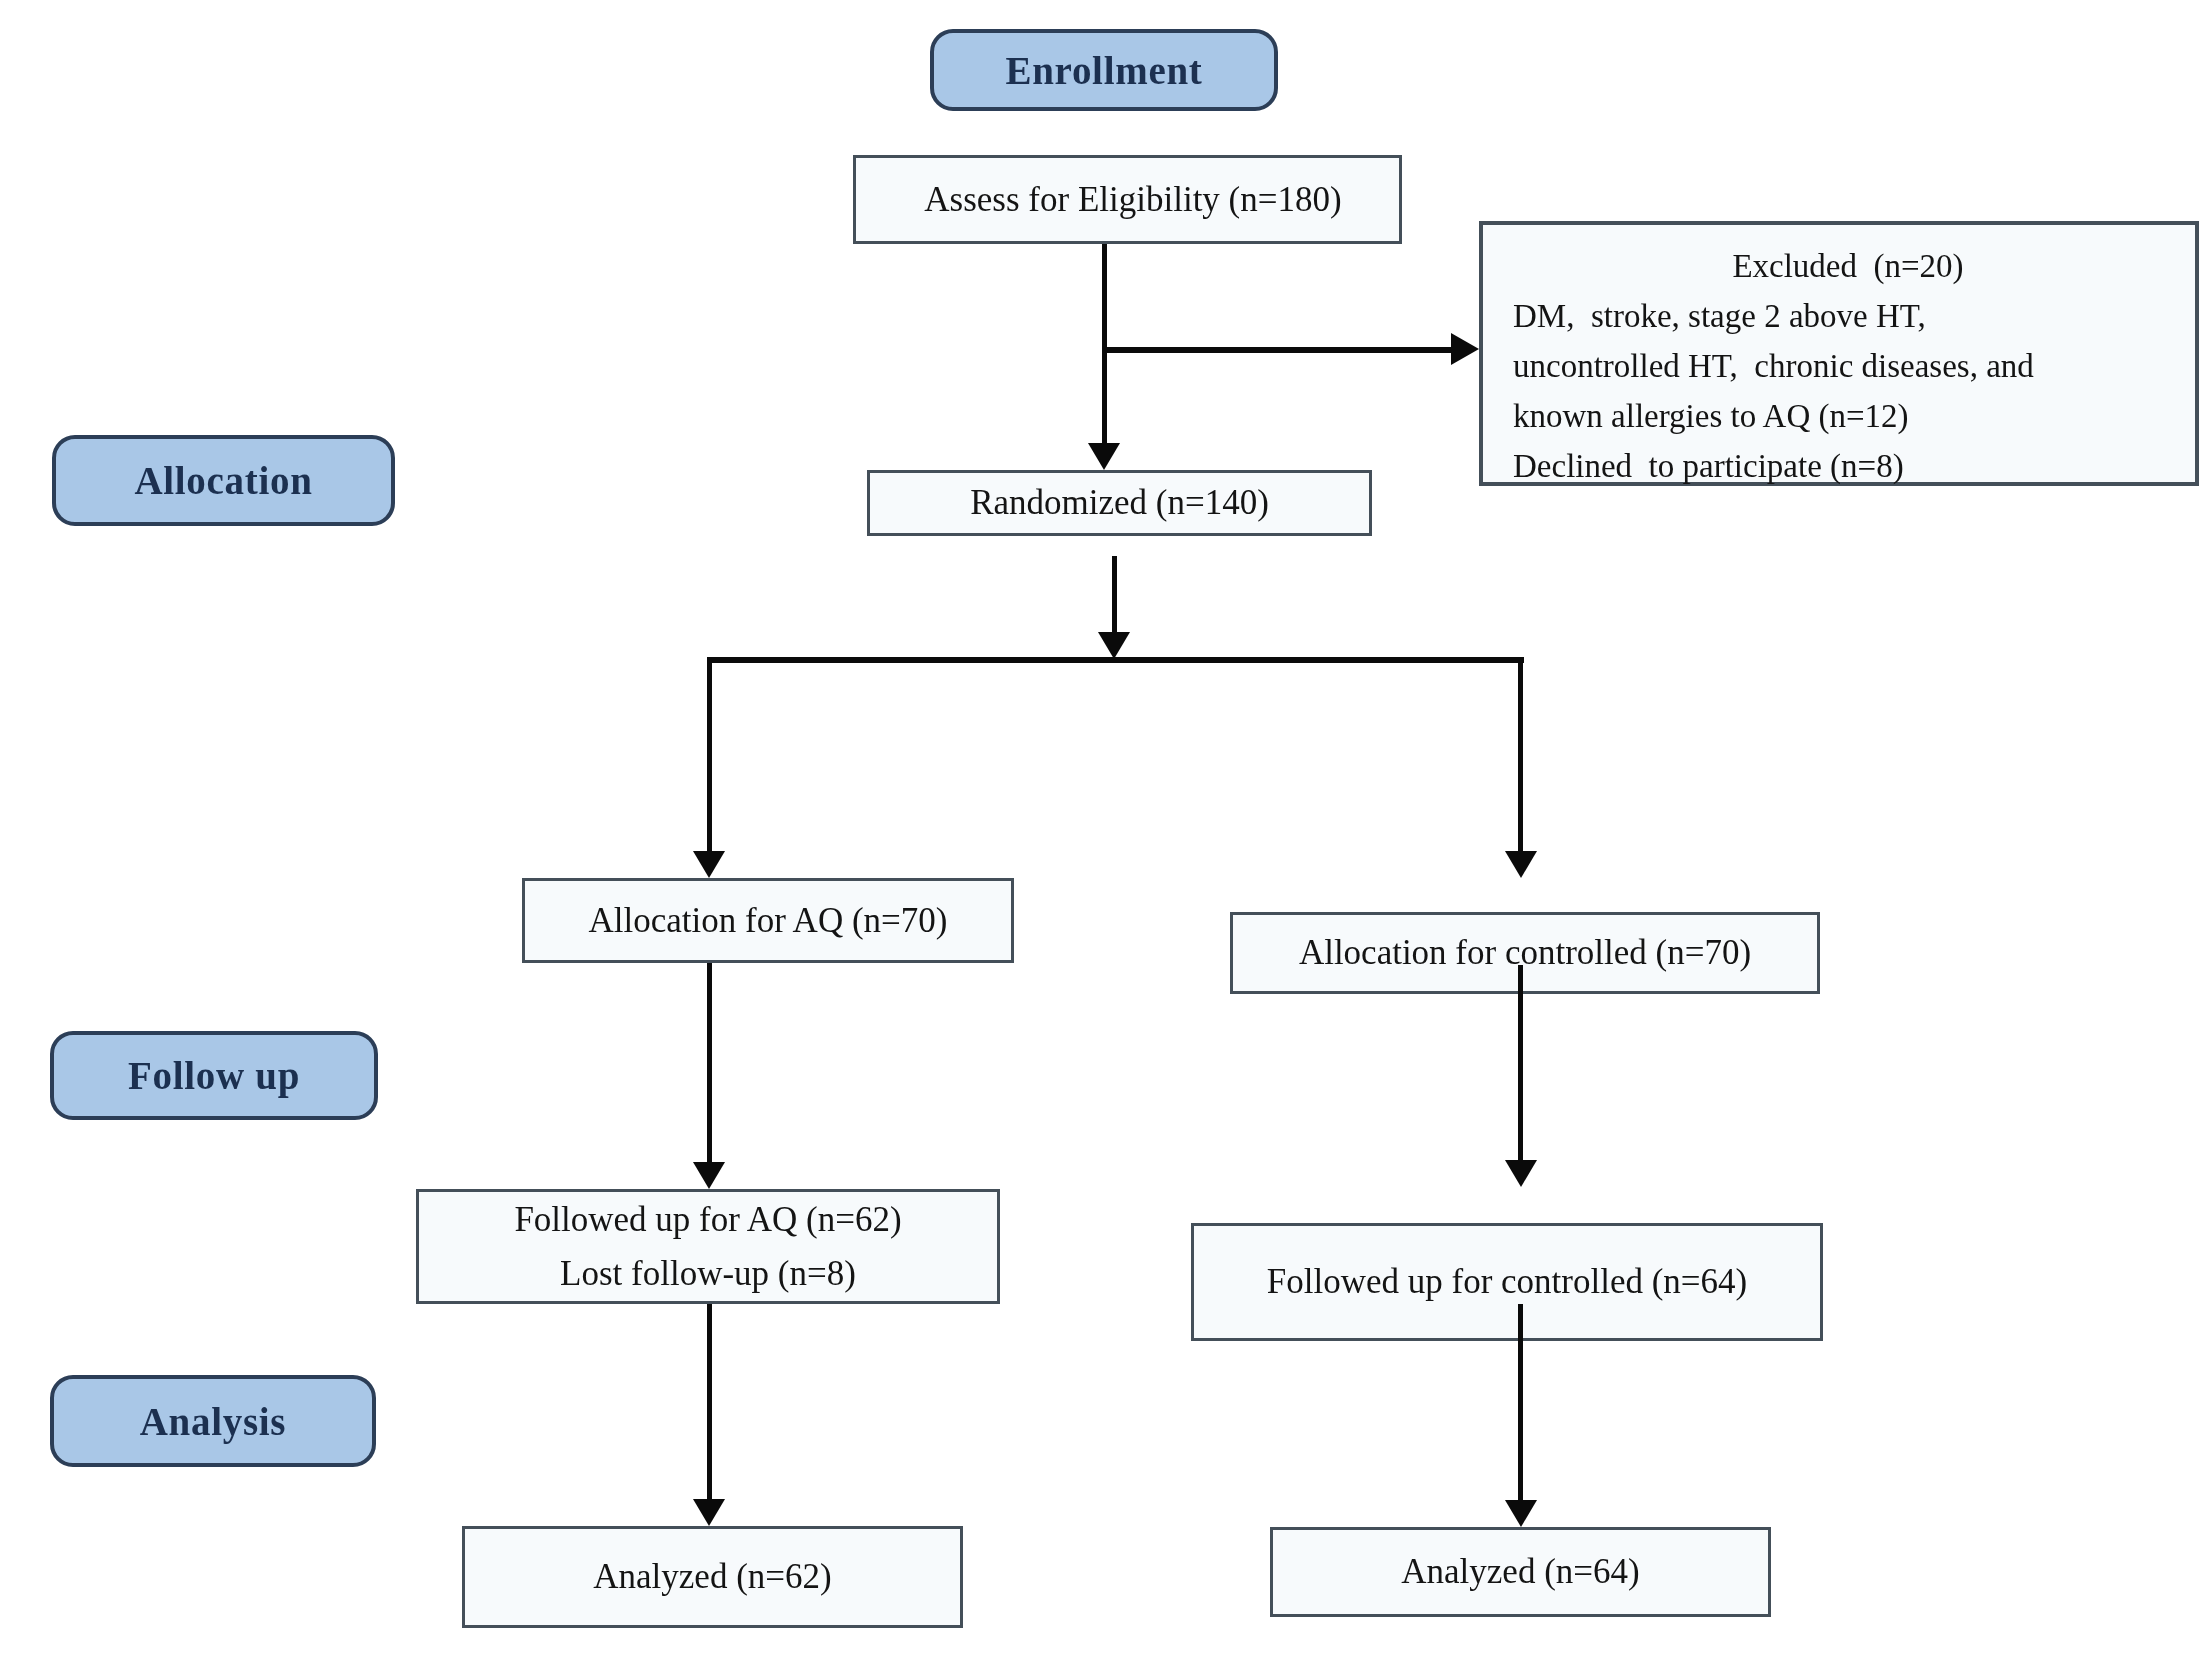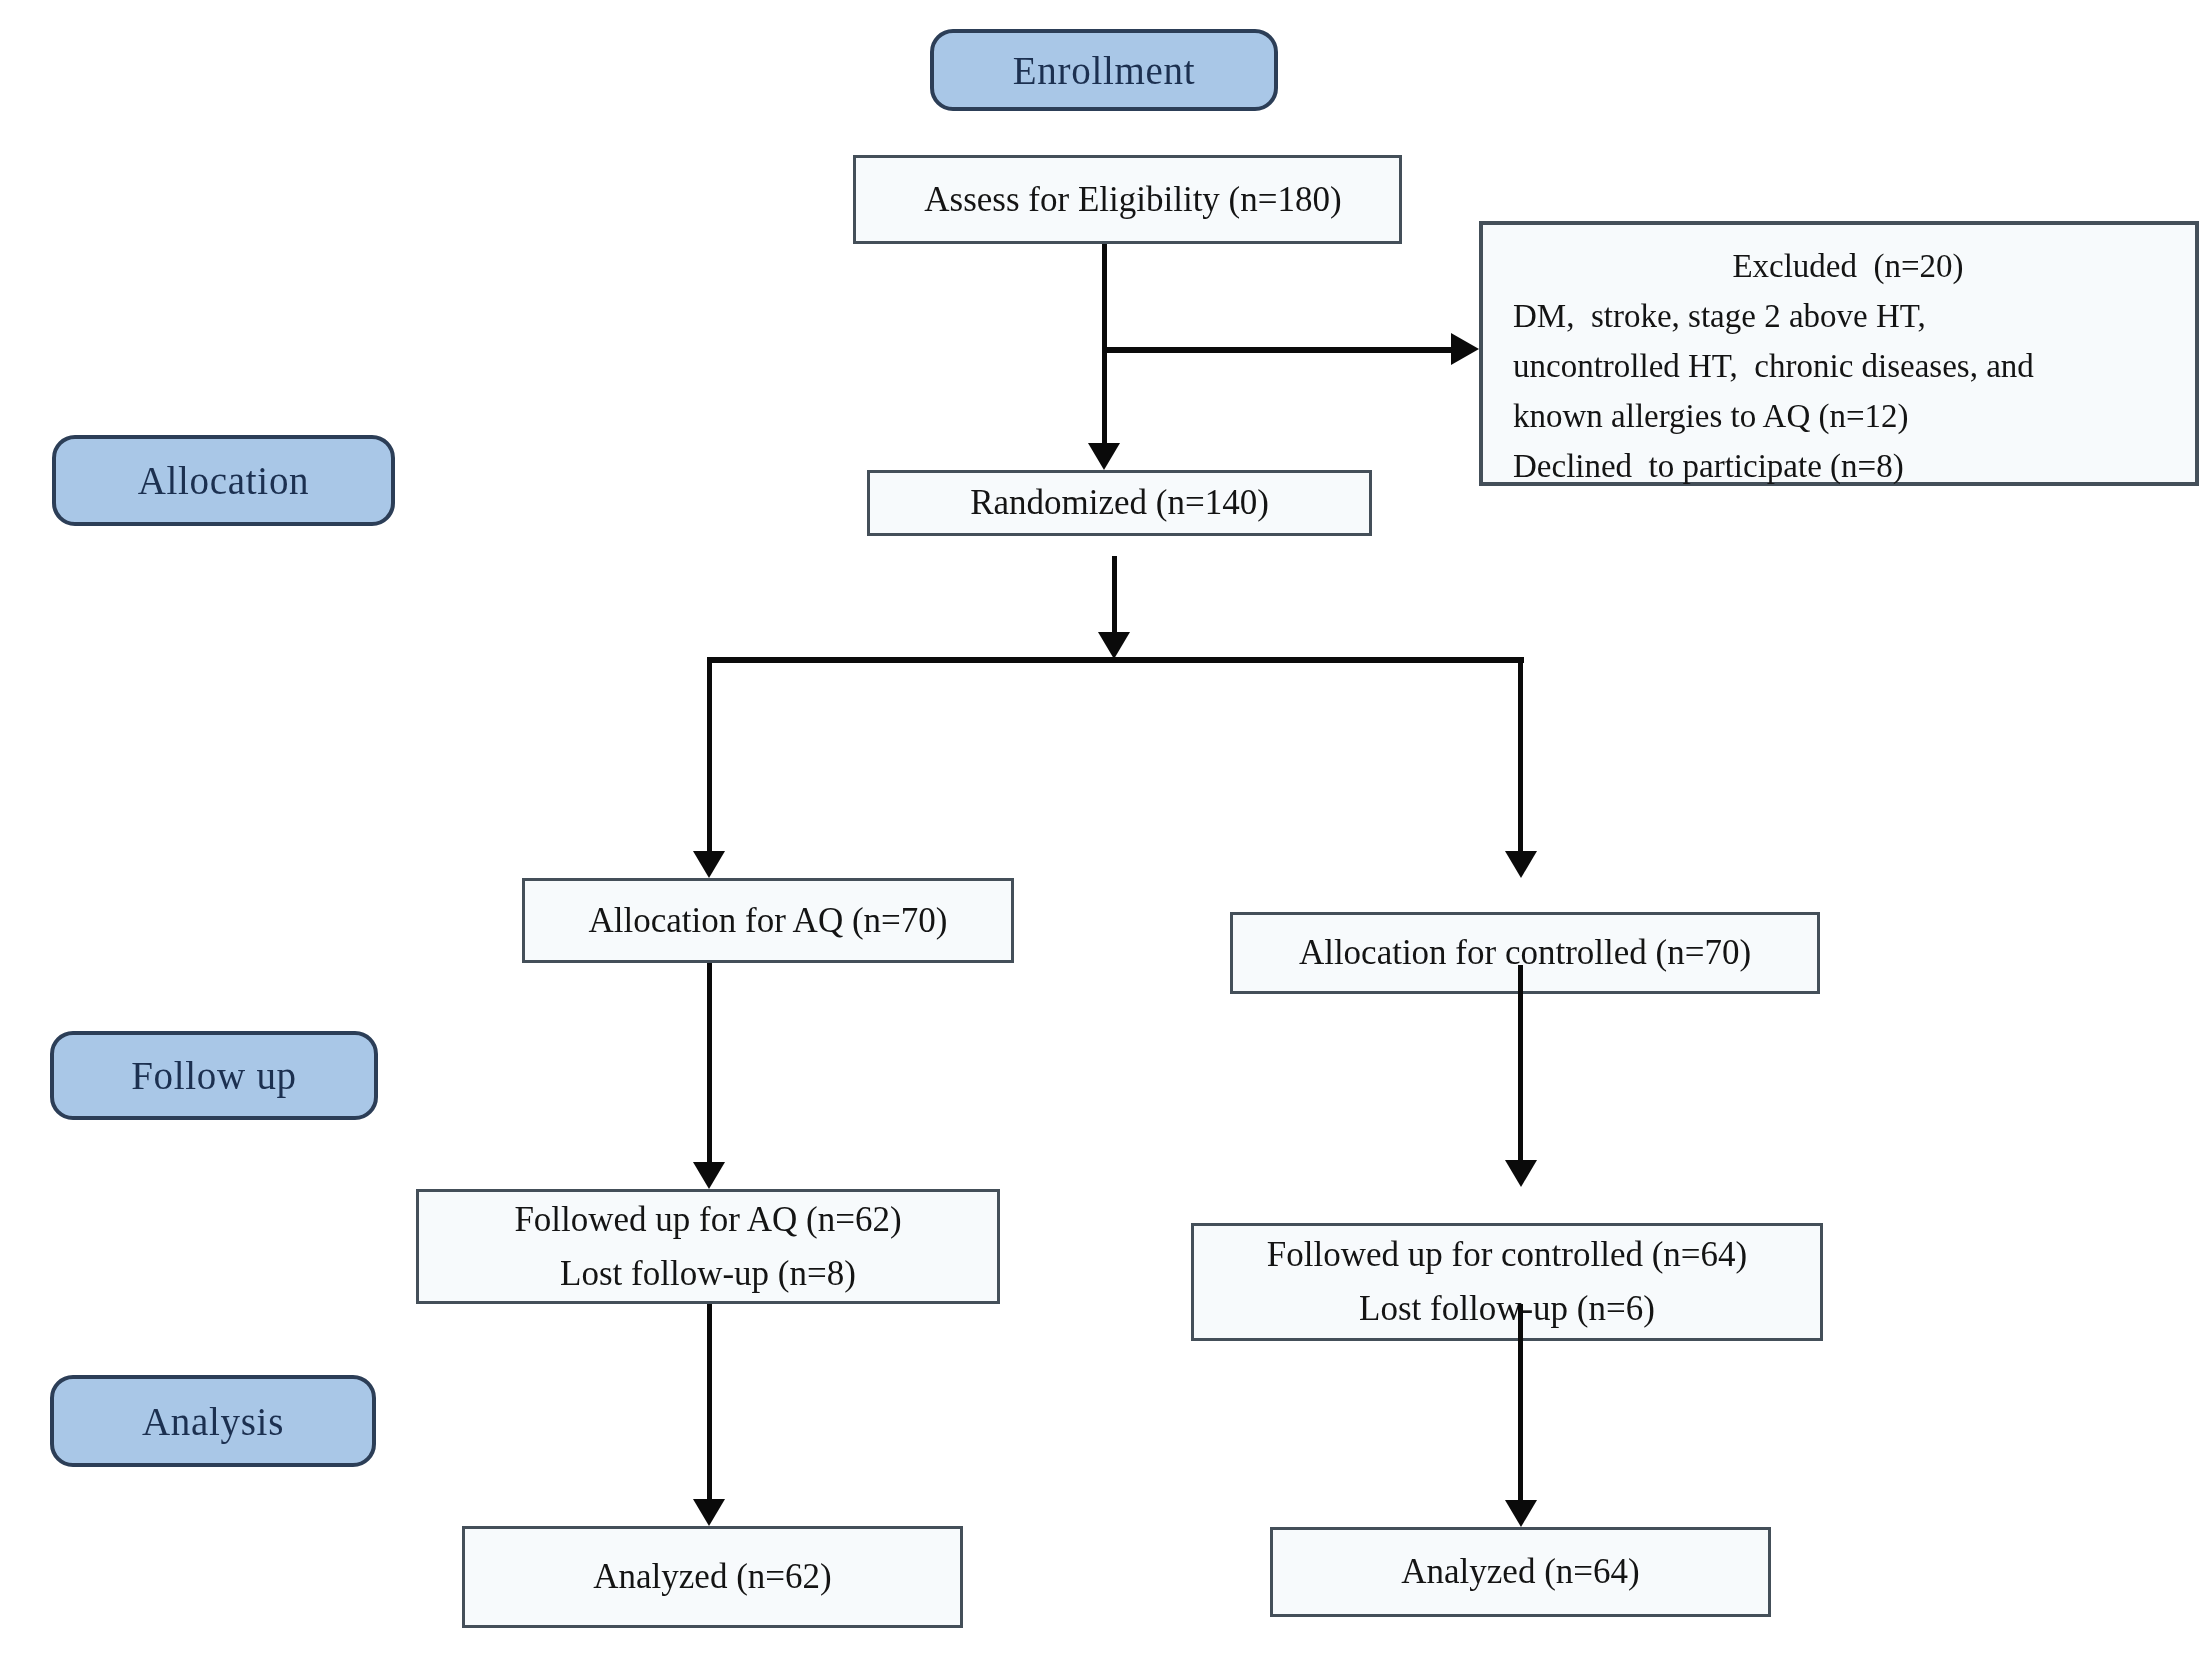--- a/index.html
+++ b/index.html
@@ -20,21 +20,21 @@
   
   .stage {
     position: absolute;
     display: flex;
     align-items: center;
     justify-content: center;
     background: var(--stage-fill, #a9c7e7);
     border: 4px solid var(--stage-border, #2c3e57);
     border-radius: 23px;
     color: var(--stage-text, #1c3050);
-    font-weight: normal;
+    font-weight: bold;
     font-size: 39px;
     letter-spacing: 0.7px;
     text-align: center;
   }
 
   
   .node {
     position: absolute;
     display: flex;
     align-items: center;
@@ -111,21 +111,20 @@
 
   <div class="node" style="left:1230px; top:912px; width:590px; height:82px;">Allocation for controlled (n=70)</div>
 
   <div class="node multi" style="left:416px; top:1189px; width:584px; height:115px;">
     <div class="node-line">Followed up for AQ (n=62)</div>
     <div class="node-line">Lost follow-up (n=8)</div>
   </div>
 
   <div class="node multi" style="left:1191px; top:1223px; width:632px; height:118px;">
     <div class="node-line">Followed up for controlled (n=64)</div>
-    <div class="node-line">Lost follow-up (n=6)</div>
   </div>
 
   <div class="node" style="left:462px; top:1526px; width:501px; height:102px;">Analyzed (n=62)</div>
 
   <div class="node" style="left:1270px; top:1527px; width:501px; height:90px;">Analyzed (n=64)</div>
 
   <div class="vline" style="left:1102px; top:244px; width:4.7px; height:200px;"></div>
   <div class="head-down" style="left:1088px; top:443px;"></div>
 
   <div class="hline" style="left:1102px; top:347px; width:351px; height:6px;"></div>

